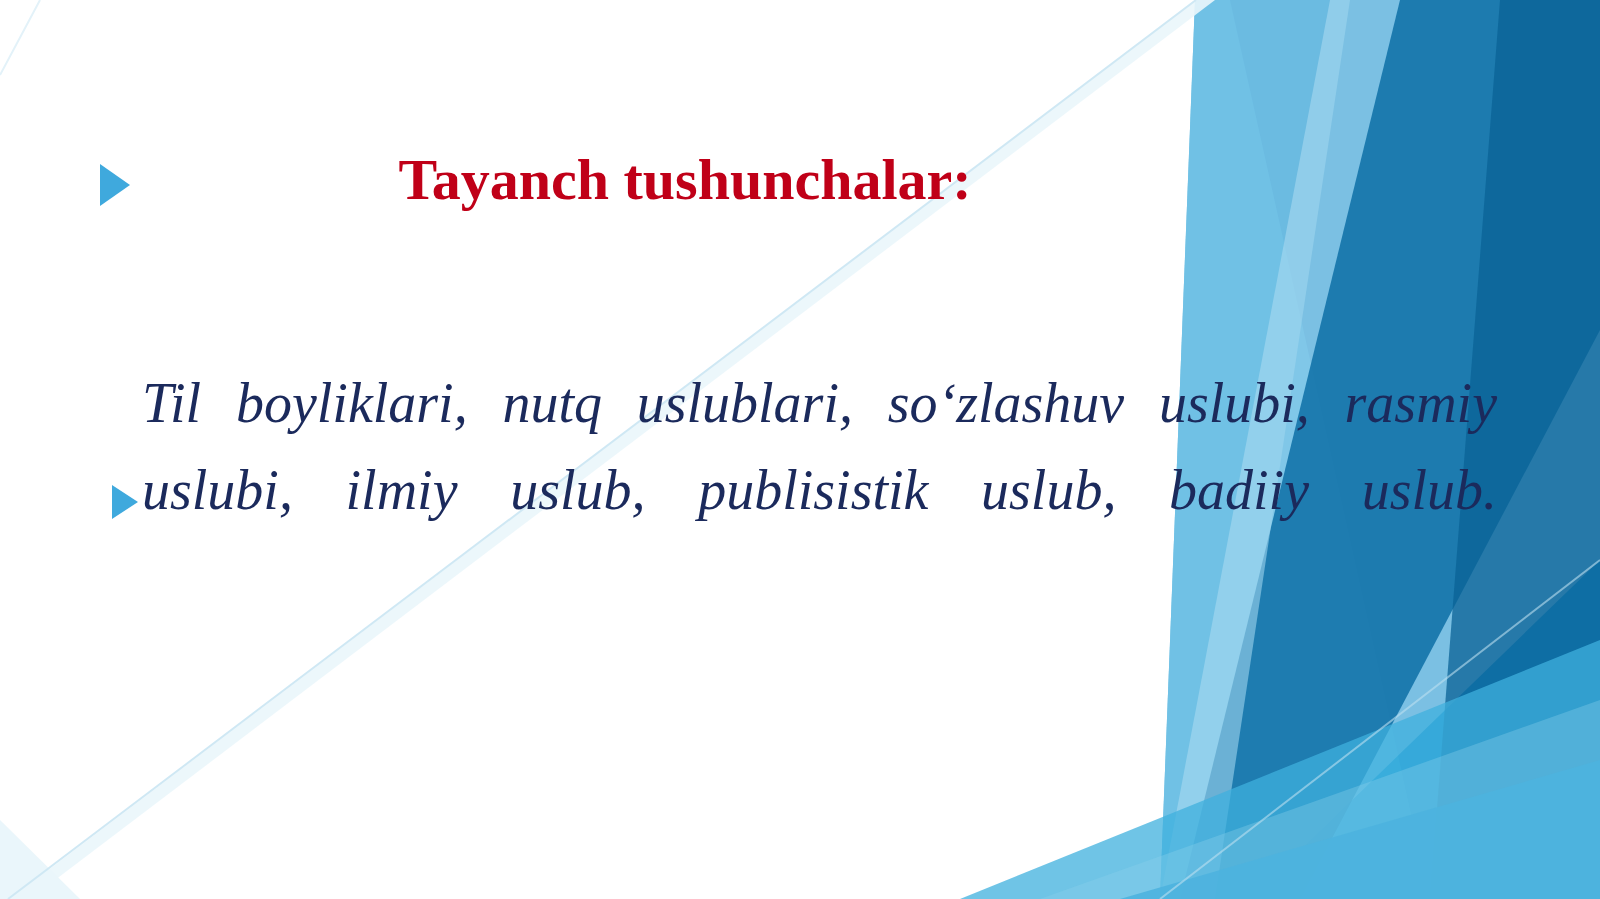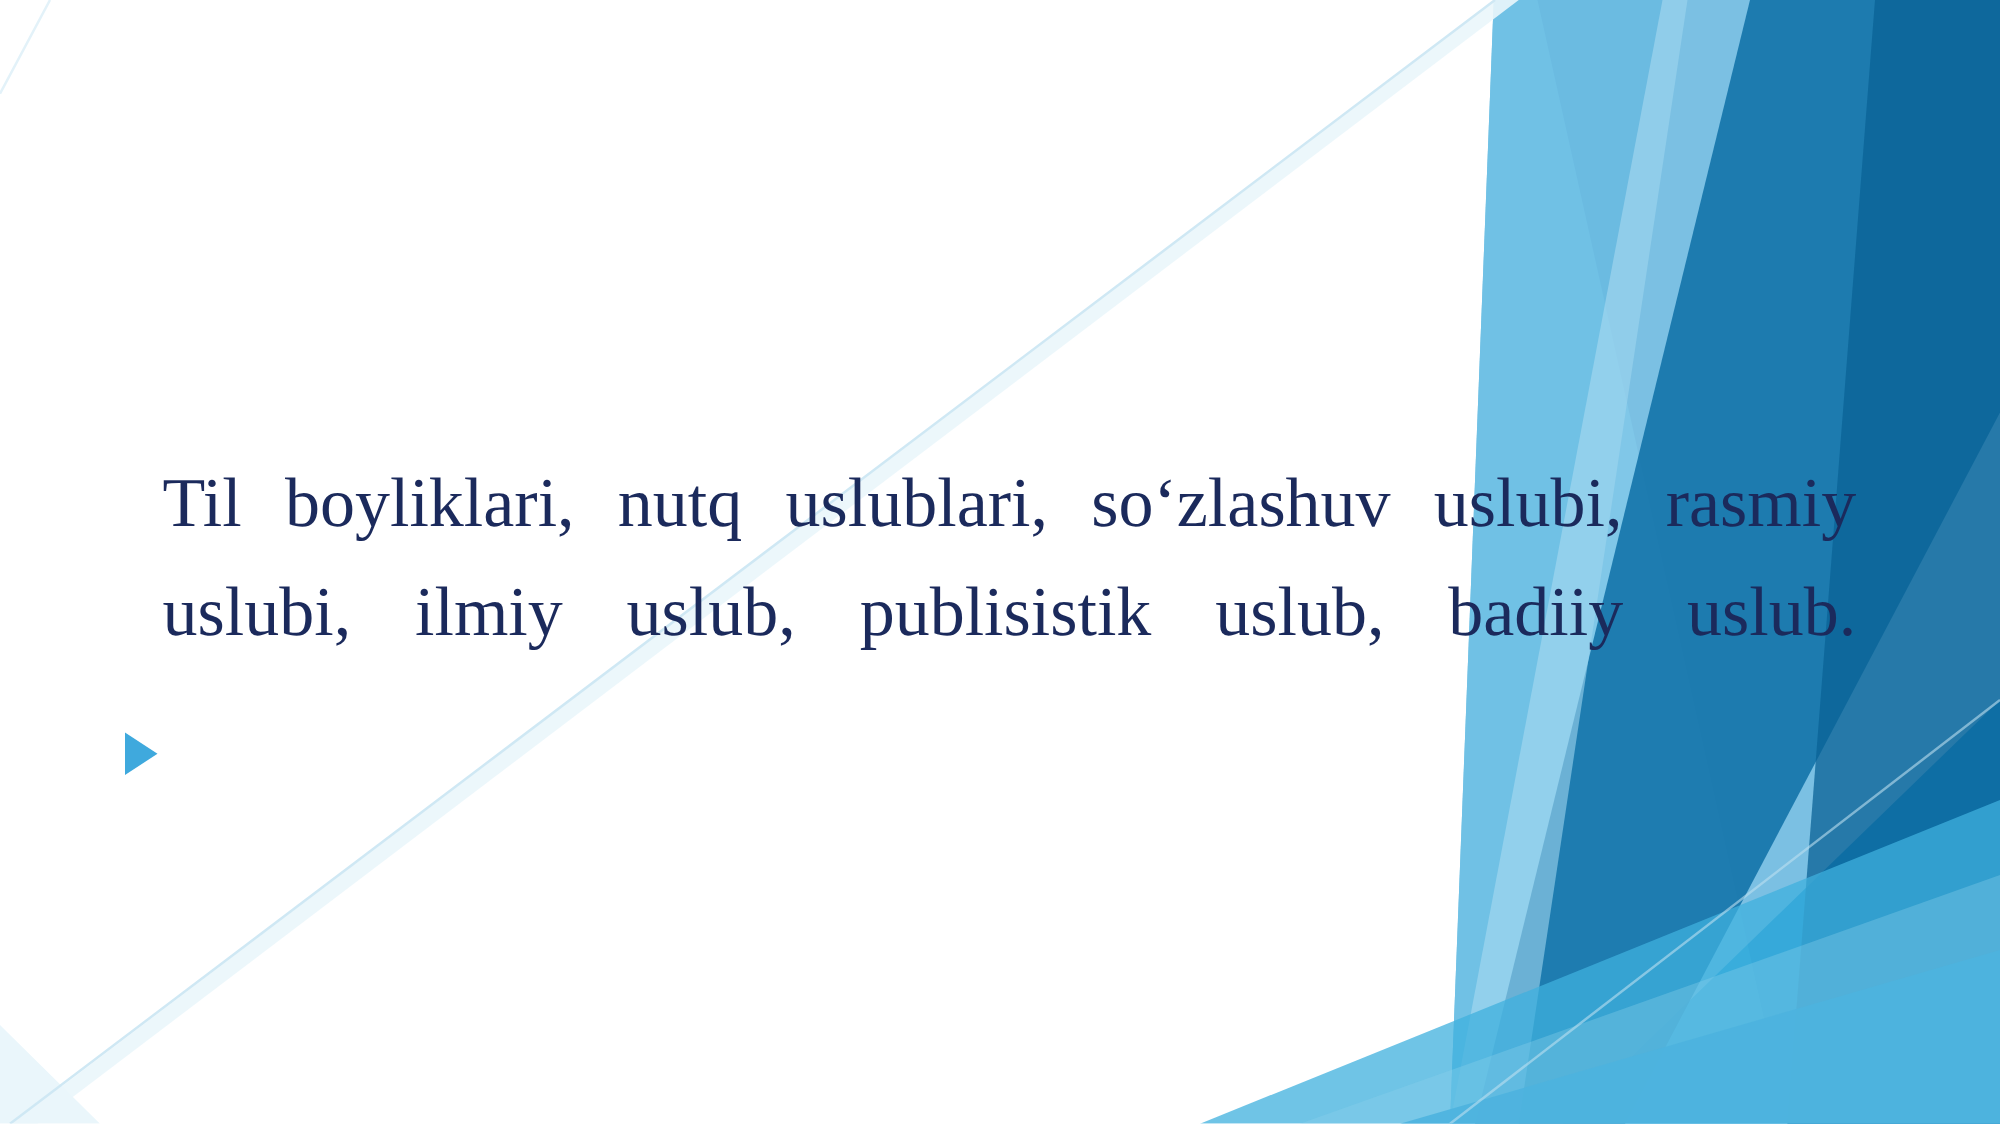--- a/index.html
+++ b/index.html
@@ -55,25 +55,26 @@
     font-weight: bold;
     font-size: 58px;
     line-height: 1.05;
     letter-spacing: 0px;
     padding-left: 20px;
   }
 
   
   .body-row {
     position: absolute;
-    left: 100px;
+    left: 112px;
     top: 360px;
     width: 1385px;
     display: flex;
-    align-items: flex-end;
+    align-items: center;
+    font-style: italic;
   }
   .bullet-marker-sm {
     width: 0;
     height: 0;
     border-top: 17px solid transparent;
     border-bottom: 17px solid transparent;
     border-left: 26px solid #3fa9dd;
     flex: 0 0 auto;
     margin-top: 24px;
   }
@@ -116,20 +117,24 @@
     <polygon points="0,820 80,899 0,899" fill="#eaf6fb"></polygon>
     <polyline points="1196,0 8,899" fill="none" stroke="#cfe8f4" stroke-width="2"></polyline>
     <polyline points="1600,560 1160,899" fill="none" stroke="#bcdff0" stroke-width="2" opacity="0.6"></polyline>
 
     <polygon points="0,0 42,0 0,70" fill="#ffffff"></polygon>
     <polyline points="40,0 0,75" fill="none" stroke="#e3f2f9" stroke-width="2"></polyline>
   </svg>
 
   <div class="content">
 
+    <div class="title-row">
+      <span class="bullet-marker"></span>
+      <div class="title-text">Tayanch tushunchalar:</div>
+    </div>
 
     <div class="body-row">
       <span class="bullet-marker-sm"></span>
       <div class="body-text">Til boyliklari, nutq uslublari, so‘zlashuv uslubi, rasmiy uslubi, ilmiy uslub, publisistik uslub, badiiy uslub.</div>
     </div>
 
   </div>
 </div>
 
 </body></html>

